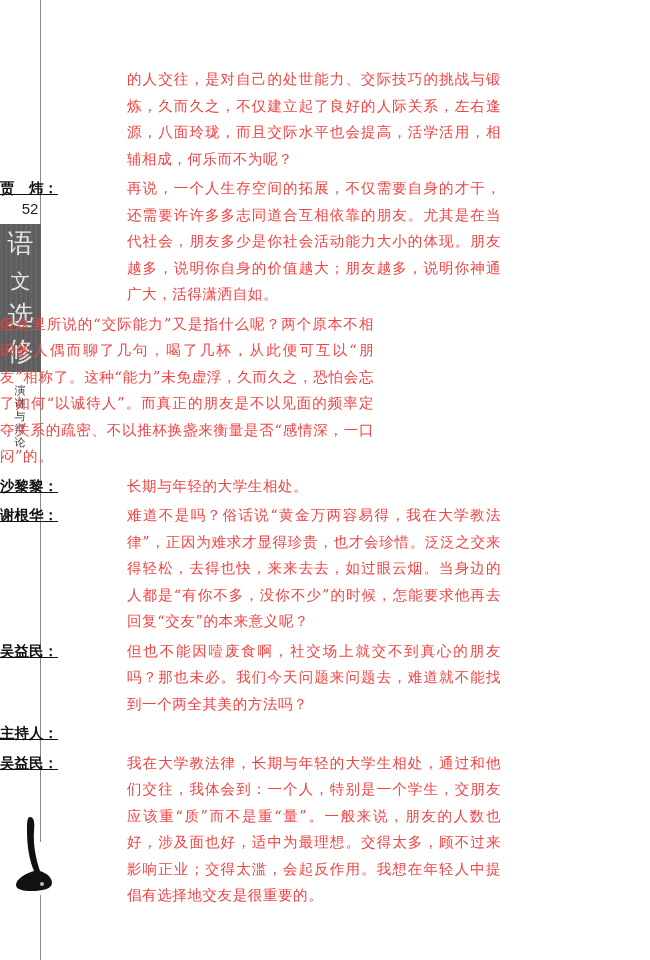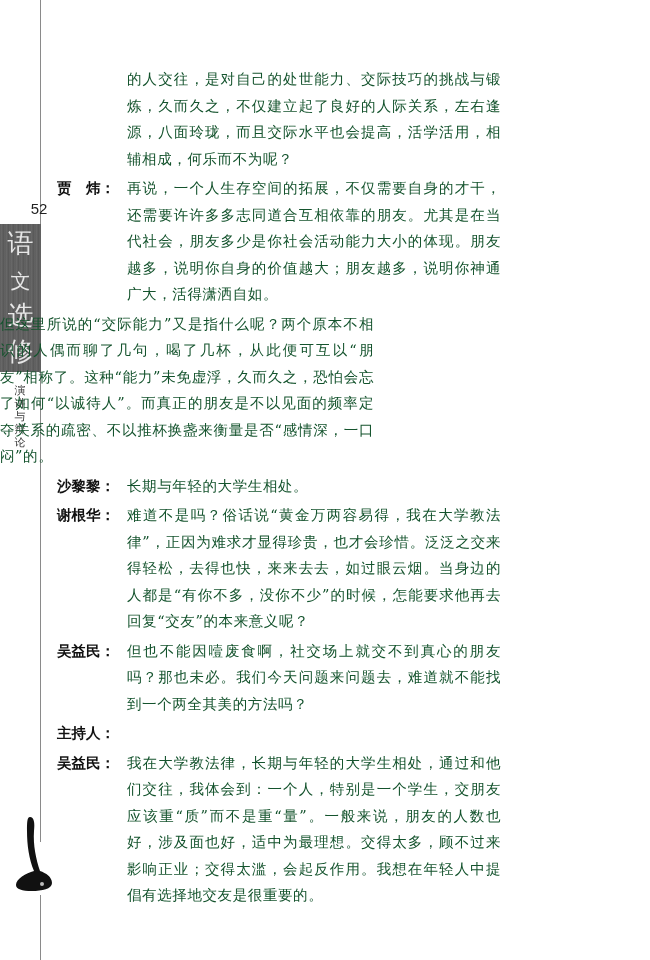--- a/index.html
+++ b/index.html
@@ -3,21 +3,21 @@
 <meta charset="utf-8">
 <style>
   html, body { margin: 0; padding: 0; }
   body {
     width: 650px; height: 960px; position: relative; overflow: hidden;
     background: #ffffff; color: #1a1a1a;
     font-family: "DejaVu Serif", "Liberation Serif", serif;
   }
   .vrule { position: absolute; left: 40px; width: 1px; background: #8a8a8a; }
   .page-num {
-    position: absolute; left: 24px; top: 200px; width: 30px; text-align: center;
+    position: absolute; left: 15px; top: 200px; width: 30px; text-align: center;
     font-family: "Liberation Sans", "DejaVu Sans", sans-serif; font-size: 15px; color: #222;
   }
   .band {
     position: absolute; left: 0; top: 224px; width: 41px; height: 148px;
     background: repeating-linear-gradient(90deg, #5d5d5d 0px, #6b6b6b 2px, #555 3px, #666 5px);
   }
   .band-char {
     position: absolute; left: 0; width: 41px; text-align: center;
     color: #e6e6e6; font-size: 26px; line-height: 30px;
     font-family: "DejaVu Serif", serif;
@@ -25,27 +25,27 @@
   .band-char.small { font-size: 20px; }
   .section-label {
     position: absolute; left: 12px; top: 384px; width: 16px;
     font-size: 11px; line-height: 13px; color: #333; text-align: center;
   }
   .section-label span { display: block; }
   .mic { position: absolute; left: 12px; top: 815px; }
   .content { position: absolute; left: 0; top: 66px; width: 650px; }
   .turn { display: flex; margin-bottom: 3px; }
   .speaker {
-    width: 127px; box-sizing: border-box; padding-left: 57px;
+    width: 127px; box-sizing: border-box; 
     font-family: "DejaVu Sans", "Liberation Sans", sans-serif; font-weight: bold;
-    font-size: 14.5px; line-height: 26.5px; white-space: nowrap; color: #111;
+    font-size: 14.5px; line-height: 26.5px; white-space: nowrap; color: #111; text-decoration: underline;
   }
   .speech {
     width: 374px; font-size: 14.5px; line-height: 26.5px; text-align: justify;
-    letter-spacing: 0.6px; color: #14532d;
+    letter-spacing: 0.6px; color: #ef4444;
   }
 </style>
 </head>
 <body>
 
 <div class="vrule" style="top:0;height:224px;"></div>
 <div class="vrule" style="top:372px;height:470px;"></div>
 <div class="vrule" style="top:895px;height:65px;"></div>
 
 <div class="page-num">52</div>

